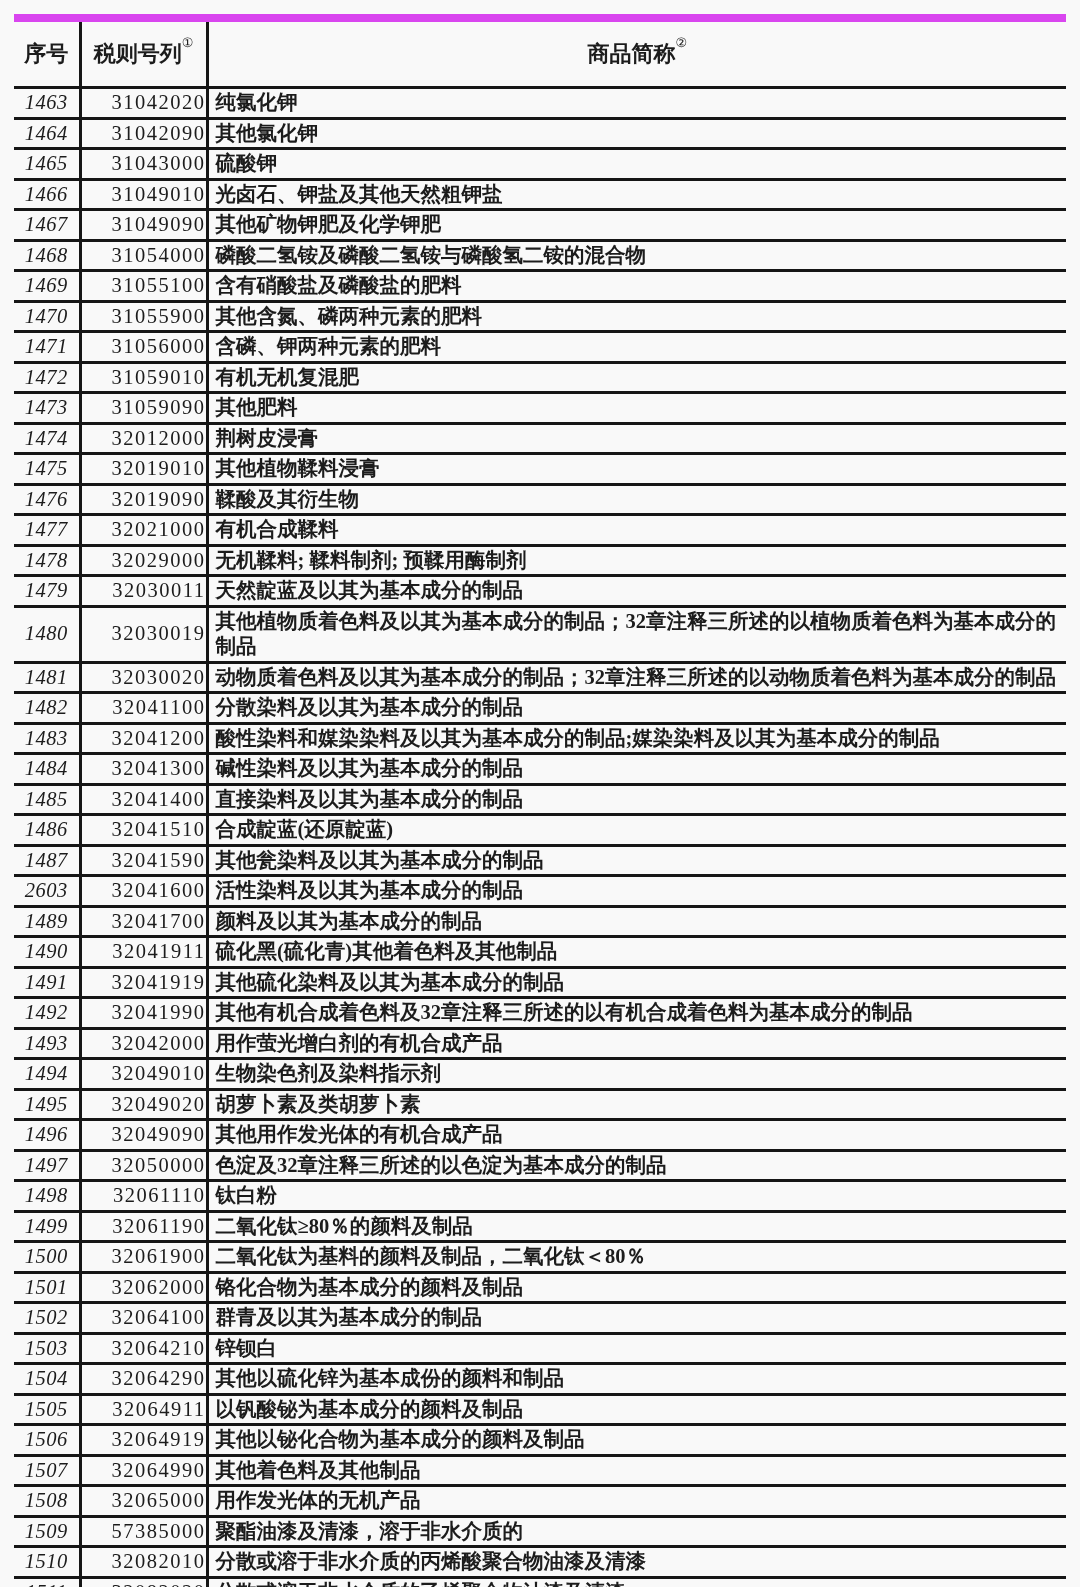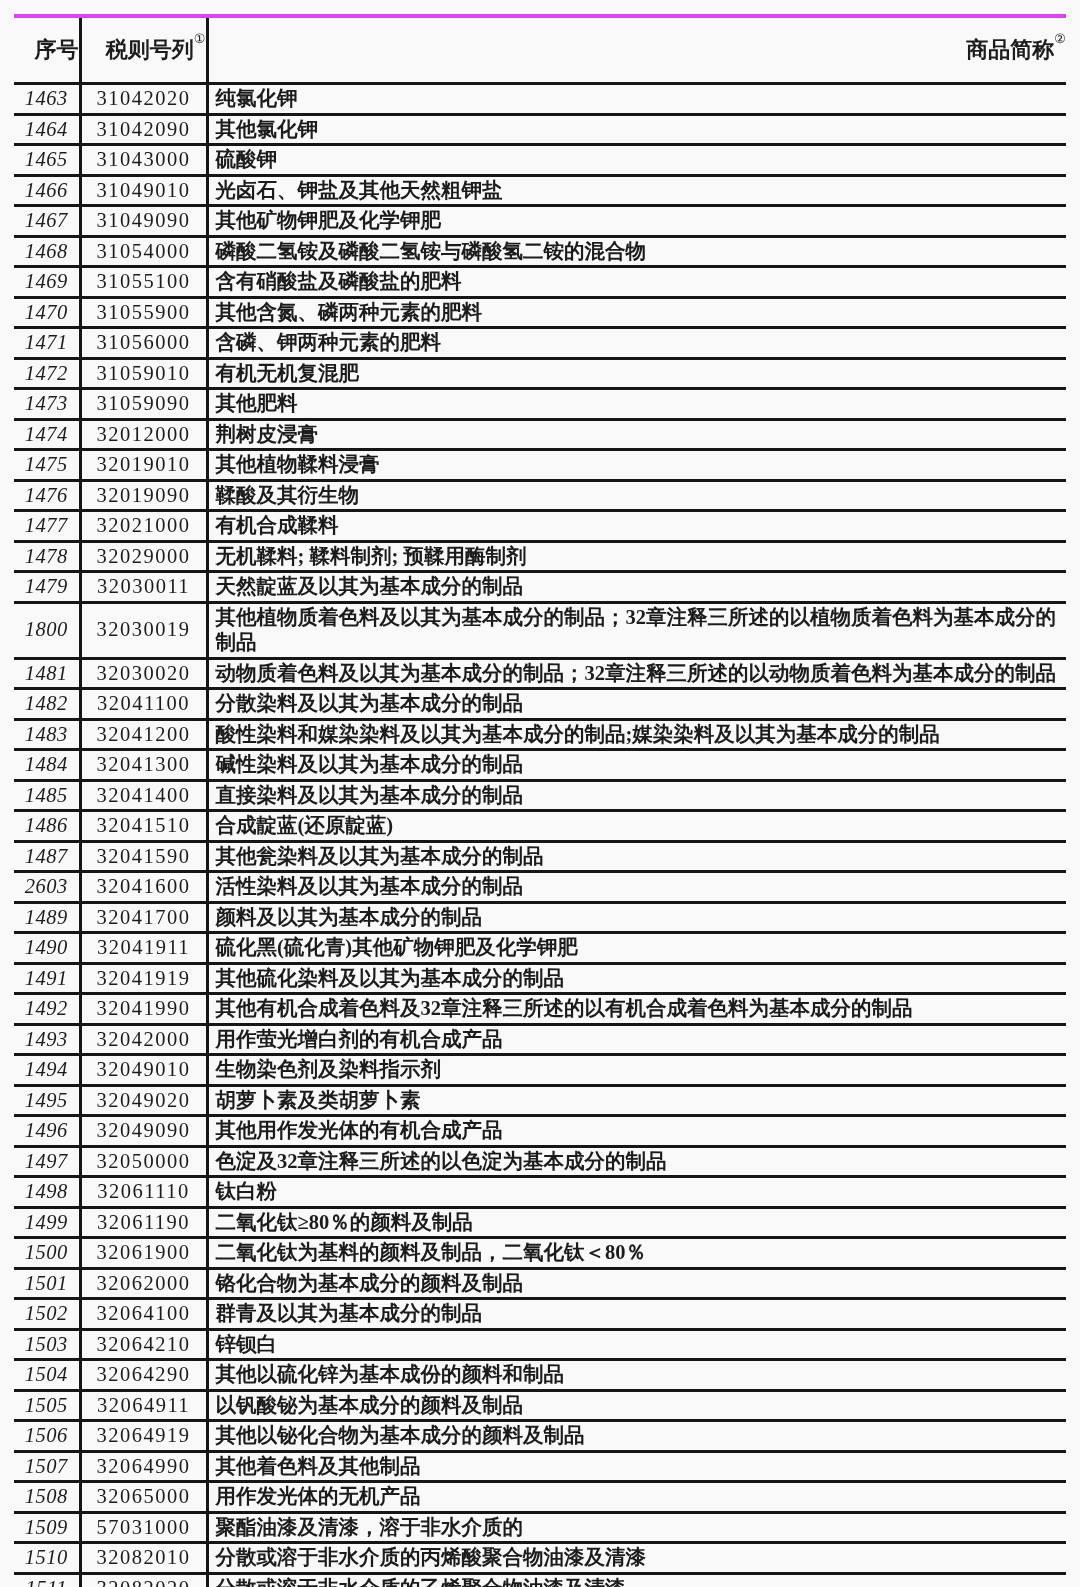--- a/index.html
+++ b/index.html
@@ -22,42 +22,42 @@
   table.tariff-table {
     border-collapse: collapse;
     width: 1052px;
     table-layout: fixed;
   }
   col.c-serial { width: 66px; }
   col.c-code   { width: 127px; }
   col.c-name   { width: 859px; }
 
   thead th {
-    border-top: 4px solid #d946ef;
+    border-top: 8px solid #d946ef;
     border-bottom: 3px solid #161616;
     font-weight: bold;
     font-size: 22px;
     height: 64px;
-    text-align: right;
+    text-align: center;
     padding: 0;
     vertical-align: middle;
     white-space: nowrap;
   }
   .col-sep { border-right: 3px solid #161616; }
 
   tbody td {
     border-bottom: 3px solid #161616;
     font-size: 20.5px;
     line-height: 25.5px;
     padding: 1px 0;
     vertical-align: middle;
     overflow: hidden;
   }
   td.serial { text-align: center; letter-spacing: 0.5px; font-style: italic; }
-  td.code   { text-align: center; letter-spacing: 1.5px; }
+  td.code   { text-align: right; letter-spacing: 1.5px; }
   td.name   { text-align: left; padding-left: 7px; padding-right: 5px; font-weight: bold; }
 
   sup.note {
     font-size: 13px;
     line-height: 0;
     position: relative;
     top: -6px;
     font-weight: normal;
   }
 </style>
@@ -164,21 +164,21 @@
           <td class="serial col-sep">1478</td>
           <td class="code col-sep">32029000</td>
           <td class="name">无机鞣料; 鞣料制剂; 预鞣用酶制剂</td>
         </tr>
         <tr>
           <td class="serial col-sep">1479</td>
           <td class="code col-sep">32030011</td>
           <td class="name">天然靛蓝及以其为基本成分的制品</td>
         </tr>
         <tr>
-          <td class="serial col-sep">1800</td>
+          <td class="serial col-sep">1480</td>
           <td class="code col-sep">32030019</td>
           <td class="name">其他植物质着色料及以其为基本成分的制品；32章注释三所述的以植物质着色料为基本成分的制品</td>
         </tr>
         <tr>
           <td class="serial col-sep">1481</td>
           <td class="code col-sep">32030020</td>
           <td class="name">动物质着色料及以其为基本成分的制品；32章注释三所述的以动物质着色料为基本成分的制品</td>
         </tr>
         <tr>
           <td class="serial col-sep">1482</td>
@@ -216,21 +216,21 @@
           <td class="name">活性染料及以其为基本成分的制品</td>
         </tr>
         <tr>
           <td class="serial col-sep">1489</td>
           <td class="code col-sep">32041700</td>
           <td class="name">颜料及以其为基本成分的制品</td>
         </tr>
         <tr>
           <td class="serial col-sep">1490</td>
           <td class="code col-sep">32041911</td>
-          <td class="name">硫化黑(硫化青)其他矿物钾肥及化学钾肥</td>
+          <td class="name">硫化黑(硫化青)其他着色料及其他制品</td>
         </tr>
         <tr>
           <td class="serial col-sep">1491</td>
           <td class="code col-sep">32041919</td>
           <td class="name">其他硫化染料及以其为基本成分的制品</td>
         </tr>
         <tr>
           <td class="serial col-sep">1492</td>
           <td class="code col-sep">32041990</td>
           <td class="name">其他有机合成着色料及32章注释三所述的以有机合成着色料为基本成分的制品</td>
@@ -310,21 +310,21 @@
           <td class="code col-sep">32064990</td>
           <td class="name">其他着色料及其他制品</td>
         </tr>
         <tr>
           <td class="serial col-sep">1508</td>
           <td class="code col-sep">32065000</td>
           <td class="name">用作发光体的无机产品</td>
         </tr>
         <tr>
           <td class="serial col-sep">1509</td>
-          <td class="code col-sep">57031000</td>
+          <td class="code col-sep">57385000</td>
           <td class="name">聚酯油漆及清漆，溶于非水介质的</td>
         </tr>
         <tr>
           <td class="serial col-sep">1510</td>
           <td class="code col-sep">32082010</td>
           <td class="name">分散或溶于非水介质的丙烯酸聚合物油漆及清漆</td>
         </tr>
         <tr>
           <td class="serial col-sep">1511</td>
           <td class="code col-sep">32082020</td>

